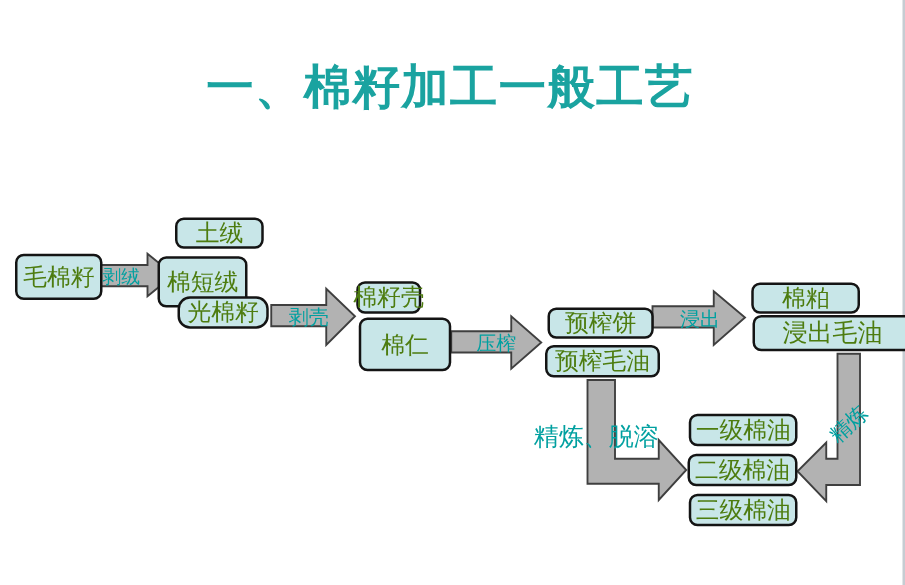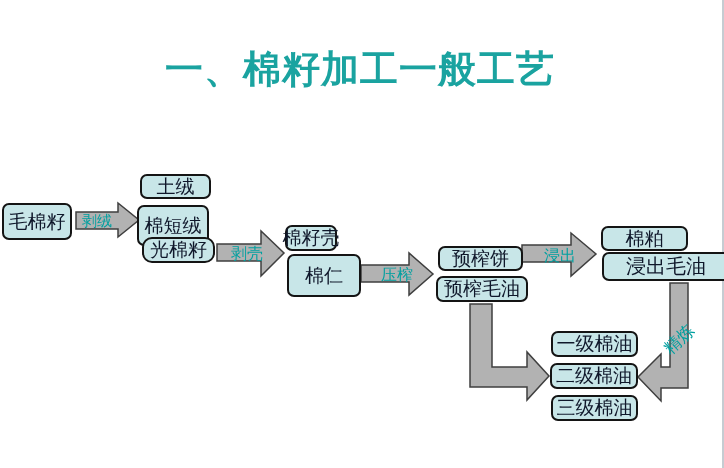--- a/index.html
+++ b/index.html
@@ -19,21 +19,21 @@
     color:var(--title, #1aa3a0);
     letter-spacing:1px;
     white-space:nowrap;
   }
   .node{
     position:absolute;
     background:var(--box-fill,#c8e6e8);
     border:2px solid var(--box-border,#141414);
     border-radius:7px;
     display:flex;align-items:center;justify-content:center;
-    font-size:19px;color:#0f172a;
+    font-size:19px;color:#4d7c0f;
     box-sizing:border-box;
     white-space:nowrap;
   }
   .arrow-layer{position:absolute;left:0;top:0;}
   .proc-label{
     position:absolute;
     color:var(--label,#00a0a0);
     font-size:16px;
     white-space:nowrap;
   }
@@ -60,33 +60,34 @@
 
     <path d="M361,265 L409,265 L409,253 L433,274 L409,295 L409,282 L361,282 Z" fill="var(--arrow-fill)" stroke="var(--arrow-border)" stroke-width="1.5"></path>
 
     <path d="M522,245 L571,245 L571,233 L596,254 L571,276 L571,262 L522,262 Z" fill="var(--arrow-fill)" stroke="var(--arrow-border)" stroke-width="1.5"></path>
 
     <path d="M470,304 L470,387 L527,387 L527,400 L549,376 L527,352 L527,367 L492,367 L492,304 Z" fill="var(--arrow-fill)" stroke="var(--arrow-border)" stroke-width="1.5"></path>
 
     <path d="M670,283 L670,367 L661,367 L661,354 L638,377 L661,401 L661,388 L688,388 L688,283 Z" fill="var(--arrow-fill)" stroke="var(--arrow-border)" stroke-width="1.5"></path>
   </svg>
 
-  <div class="node" style="left:2px;top:203px;width:70px;height:37px;">毛棉籽</div>
+  <div class="node" style="left:12px;top:203px;width:70px;height:37px;">毛棉籽</div>
   <div class="node" style="left:140px;top:174px;width:71px;height:25px;">土绒</div>
-  <div class="node" style="left:137px;top:205px;width:72px;height:41px;">棉短绒</div>
+  <div class="node" style="left:126px;top:205px;width:72px;height:41px;">棉短绒</div>
   <div class="node" style="left:142px;top:237px;width:73px;height:26px;border-radius:10px;">光棉籽</div>
   <div class="node" style="left:285px;top:225px;width:52px;height:26px;">棉籽壳</div>
   <div class="node" style="left:287px;top:254px;width:74px;height:43px;">棉仁</div>
   <div class="node" style="left:438px;top:246px;width:85px;height:25px;">预榨饼</div>
   <div class="node" style="left:436px;top:276px;width:92px;height:26px;">预榨毛油</div>
   <div class="node" style="left:601px;top:226px;width:87px;height:25px;">棉粕</div>
   <div class="node" style="left:602px;top:252px;width:128px;height:29px;font-size:20px;">浸出毛油</div>
   <div class="node" style="left:551px;top:331px;width:87px;height:26px;text-align:center;">一级棉油</div>
   <div class="node" style="left:551px;top:395px;width:87px;height:26px;">三级棉油</div>
   <div class="node" style="left:550px;top:363px;width:88px;height:26px;">二级棉油</div>
 
   <div class="proc-label small" style="left:82px;top:212px;">剥绒</div>
   <div class="proc-label" style="left:231px;top:244px;">剥壳</div>
   <div class="proc-label" style="left:381px;top:265px;font-family:Liberation Serif, serif;">压榨</div>
   <div class="proc-label" style="left:544px;top:246px;">浸出</div>
+  <div class="proc-label big" style="left:427px;top:336px;">精炼、脱溶</div>
   <div class="proc-label rotated" style="left:662px;top:328px;">精炼</div>
 
 </div>
 
 </body></html>

